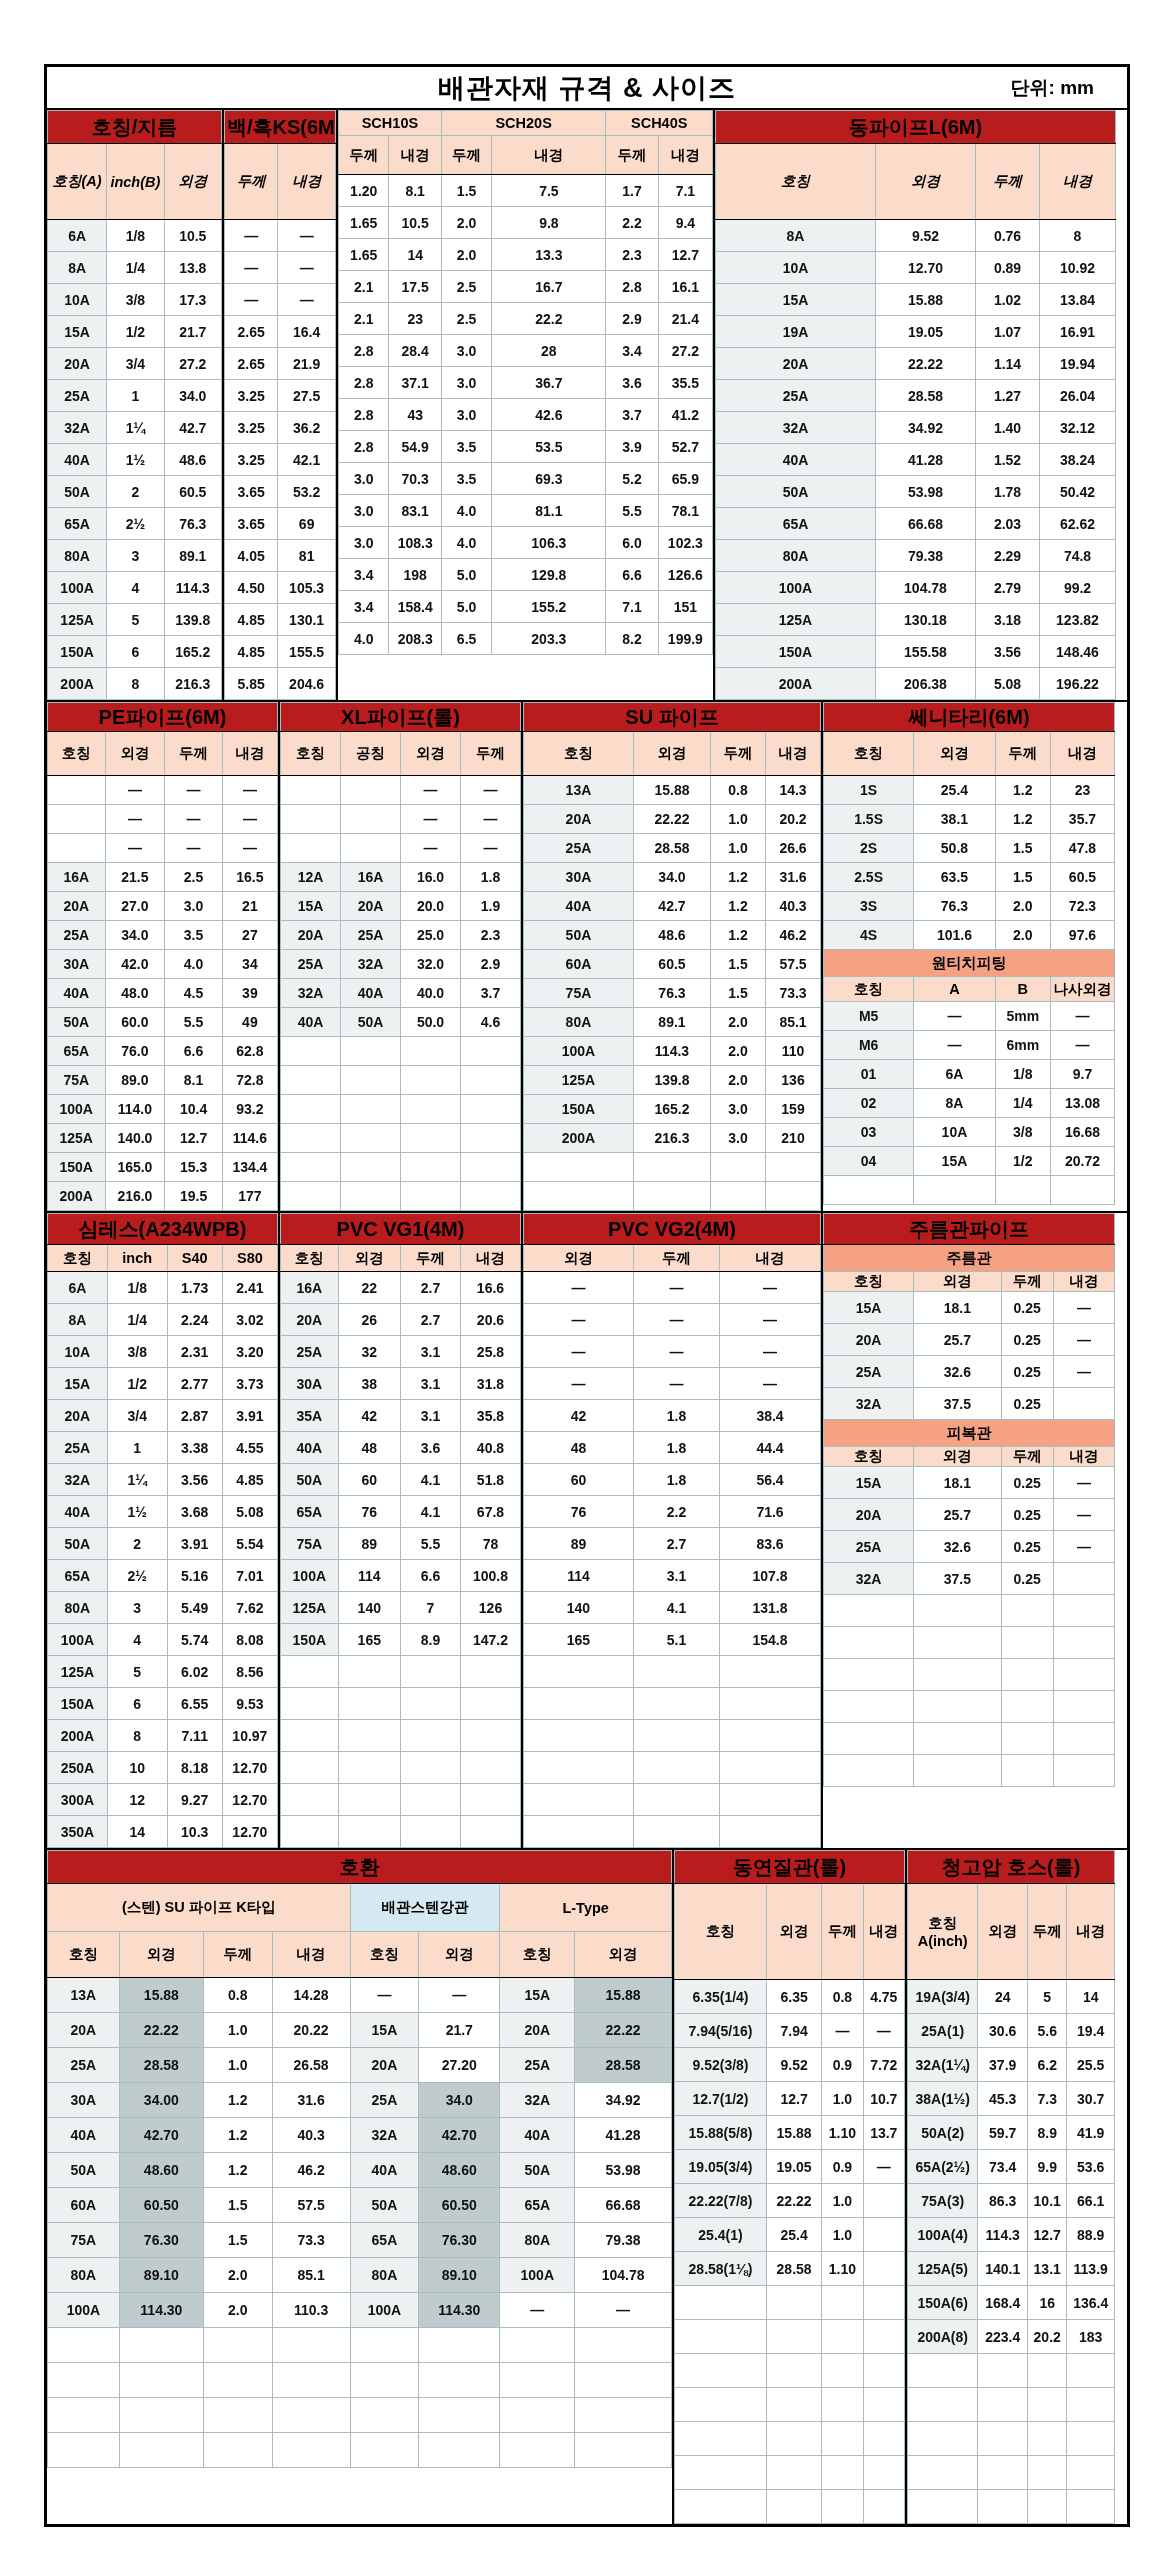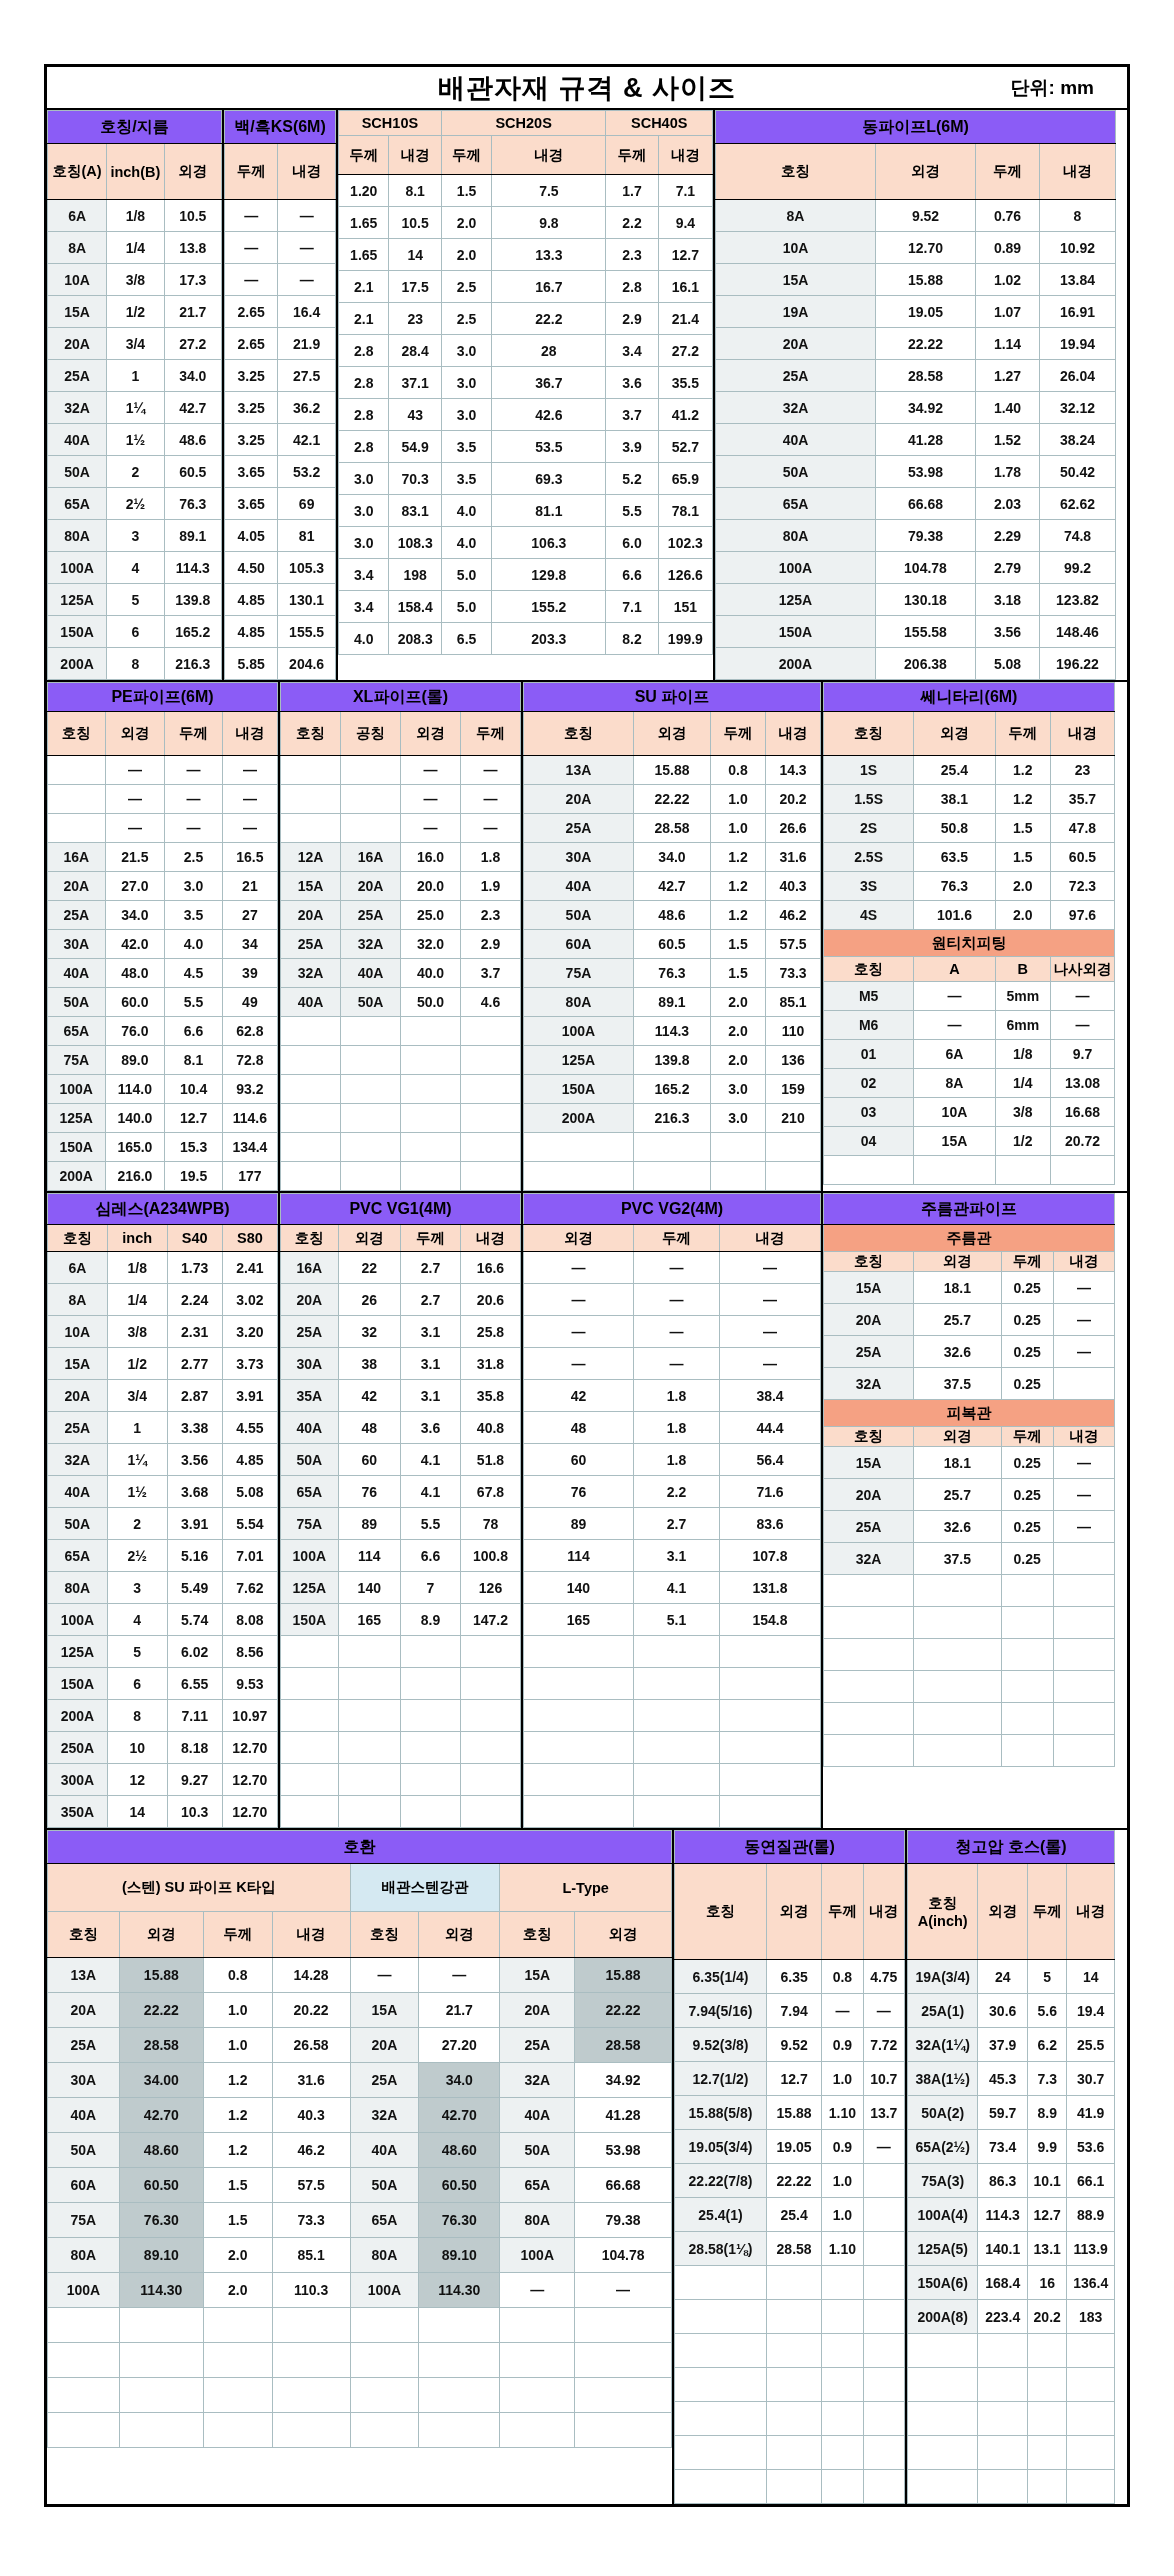--- a/index.html
+++ b/index.html
@@ -18,32 +18,32 @@
   .band { display:flex; border-top:2.9px solid #000; align-items:stretch; }
   .grp { border-left:2.9px solid #000; }
   .grp:first-child { border-left:0; }
 
   table { border-collapse:collapse; table-layout:fixed; width:100%; }
   th,td { border:1px solid #a9bdc1; text-align:center; padding:0 1.9px;
           overflow:hidden; white-space:nowrap; }
   td { font-size:14px; font-weight:600; color:#111; }
   th { background:#fbdccb; font-weight:700; font-size:14.5px; color:#000; }
 
-  tr.ttl th { background:#8b5cf6; font-size:16px; border-bottom:1.9px solid #000; height:29px; }
+  tr.ttl th { background:#b91c1c; font-size:20px; border-bottom:1.9px solid #000; height:29px; }
   tr.sub th { background:#f5a183; font-size:15px; border-top:1.9px solid #000; height:27px; }
   tr.hb  th { border-bottom:1.9px solid #000; }
 
   .nm { background:#edf1f2; font-weight:700; }
   .b  { font-weight:700; }
   .shade { background:#bfcbcd; font-weight:700; }
   .blue { background:#d5e9f2 !important; }
 
   
   .band1 tr.ttl th { height:33px; }
-  .band1 tr.cols2 th { height:56px; }
+  .band1 tr.cols2 th { height:76px;font-style:italic; }
   .band1 tr.schrow th { height:25px; }
   .band1 tr.schcols th { height:39px; }
   .band1 tbody td { height:32px; }
 
   
   .band2 tr.hdr th { height:44px; }
   .band2 tbody td { height:29px; }
   .band2 tr.fith th { height:25px; }
 
   

